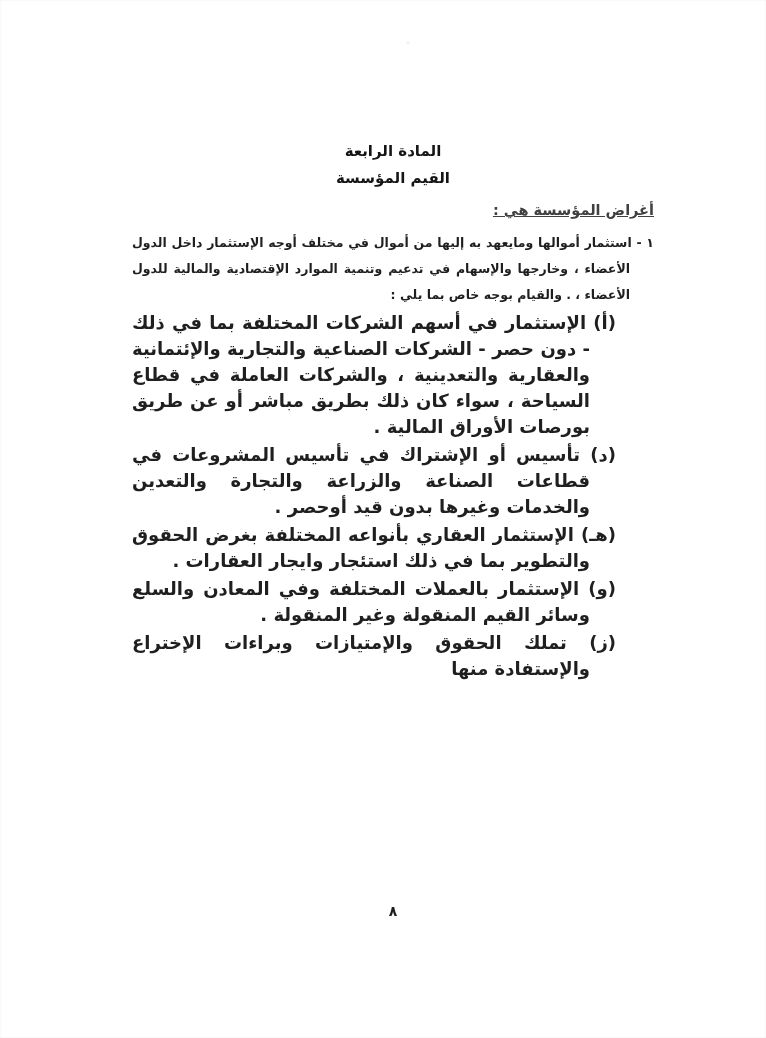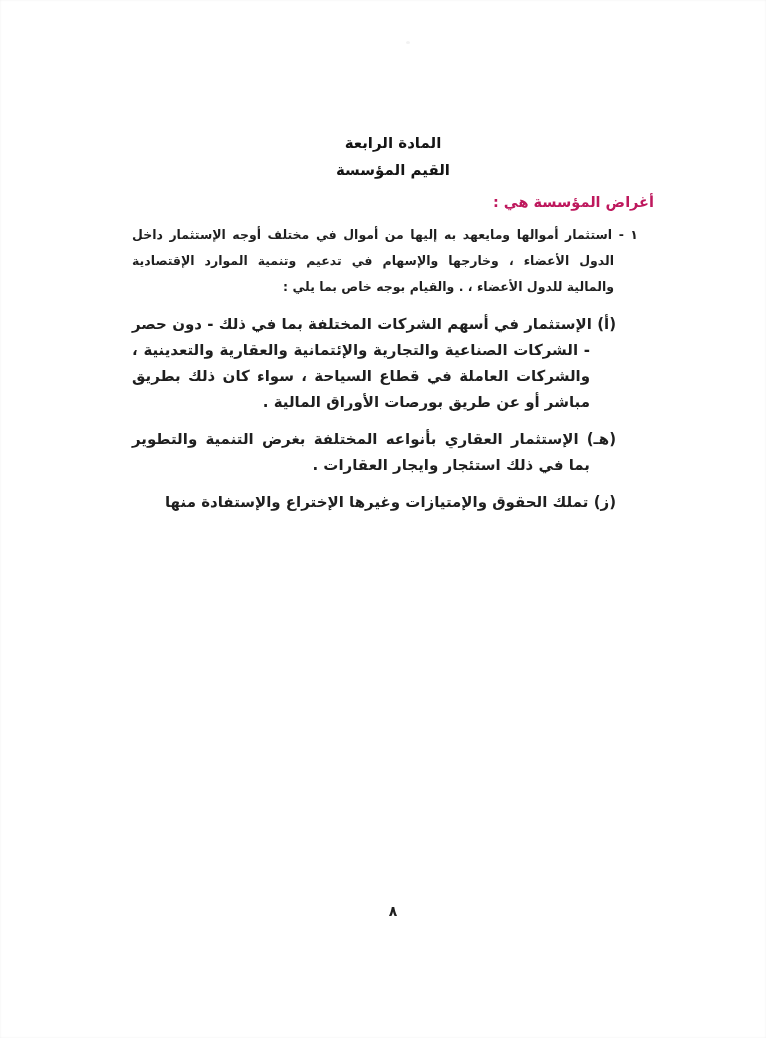--- a/index.html
+++ b/index.html
@@ -14,54 +14,55 @@
     margin: 0 auto;
     background: #ffffff;
     overflow: hidden;
     direction: rtl;
     font-family: "DejaVu Sans", sans-serif;
     color: #1b1b1b;
     box-shadow: inset 0 0 2px rgba(0,0,0,0.08);
   }
   .text-block {
     position: absolute;
-    top: 4px;
+    top: 12px;
     right: 112px;
     width: 522px;
     padding-top: 126px;
   }
   .heading {
     text-align: center;
     font-weight: bold;
     font-size: 15px;
     line-height: 27px;
     color: #151515;
   }
   .intro {
     margin: 5px 0 0 0;
     font-weight: bold;
     font-size: 14.5px;
     line-height: 26px;
     text-align: right;
-    color: #be185d;
+    color: #404040;
+    text-decoration: underline;
   }
   p.item {
-    margin: 7px 16px 0 0;
+    margin: 7px 0 0 0;
     font-size: 12.5px;
     font-weight: bold;
     line-height: 26px;
     text-align: justify;
     text-align-last: right;
     color: #1f1f1f;
     padding-right: 24px;   
     text-indent: -24px;    
   }
   p.subitem {
-    margin: 11px 0 0 0;
-    font-size: 15px;
+    margin: 2px 0 0 0;
+    font-size: 18px;
     font-weight: bold;
     line-height: 26px;
     text-align: justify;
     text-align-last: right;
     color: #1f1f1f;
     padding-right: 64px;   
     text-indent: -26px;    
   }
   .marker {
     white-space: nowrap;
@@ -106,29 +107,37 @@
       <span>استثمار أموالها ومايعهد به إليها من أموال في مختلف أوجه الإستثمار داخل الدول الأعضاء ، وخارجها والإسهام في تدعيم وتنمية الموارد الإقتصادية والمالية للدول الأعضاء ، . والقيام بوجه خاص بما يلي :</span>
     </p>
 
     <p class="subitem">
       <span class="marker">(أ)</span>
       <span>الإستثمار في أسهم الشركات المختلفة بما في ذلك - دون حصر - الشركات الصناعية والتجارية والإئتمانية والعقارية والتعدينية ، والشركات العاملة في قطاع السياحة ، سواء كان ذلك بطريق مباشر أو عن طريق بورصات الأوراق المالية .</span>
     </p>
 
 
 
+    <p class="subitem">
+      <span class="marker">(د)</span>
+      <span>تأسيس أو الإشتراك في تأسيس المشروعات في قطاعات الصناعة والزراعة والتجارة والتعدين والخدمات وغيرها بدون قيد أوحصر .</span>
+    </p>
 
     <p class="subitem">
       <span class="marker">(هـ)</span>
-      <span>الإستثمار العقاري بأنواعه المختلفة بغرض التنمية والتطوير بما في ذلك استئجار وايجار العقارات .</span>
+      <span>الإستثمار العقاري بأنواعه المختلفة بغرض الحقوق والتطوير بما في ذلك استئجار وايجار العقارات .</span>
     </p>
 
+    <p class="subitem">
+      <span class="marker">(و)</span>
+      <span>الإستثمار بالعملات المختلفة وفي المعادن والسلع وسائر القيم المنقولة وغير المنقولة .</span>
+    </p>
 
     <p class="subitem">
       <span class="marker">(ز)</span>
-      <span>تملك الحقوق والإمتيازات وغيرها الإختراع والإستفادة منها</span>
+      <span>تملك الحقوق والإمتيازات وبراءات الإختراع والإستفادة منها</span>
     </p>
 
 
   </div>
 
   <div class="page-number">٨</div>
 </div>
 
 </body></html>

